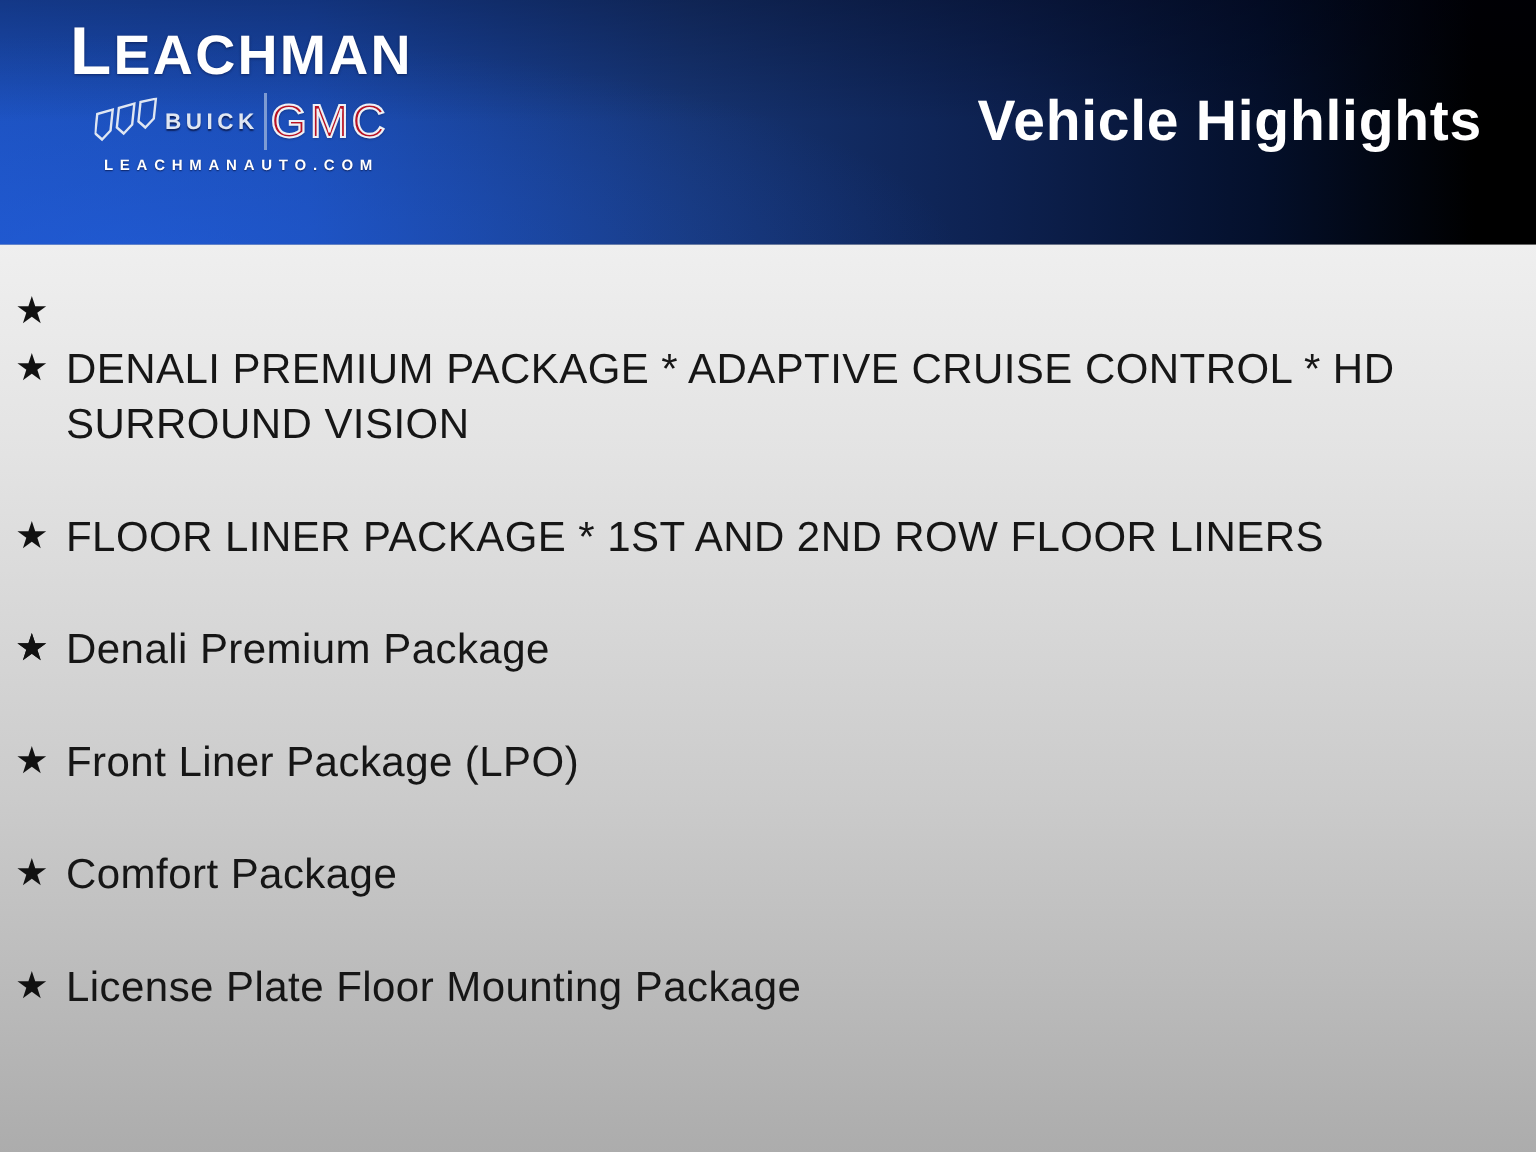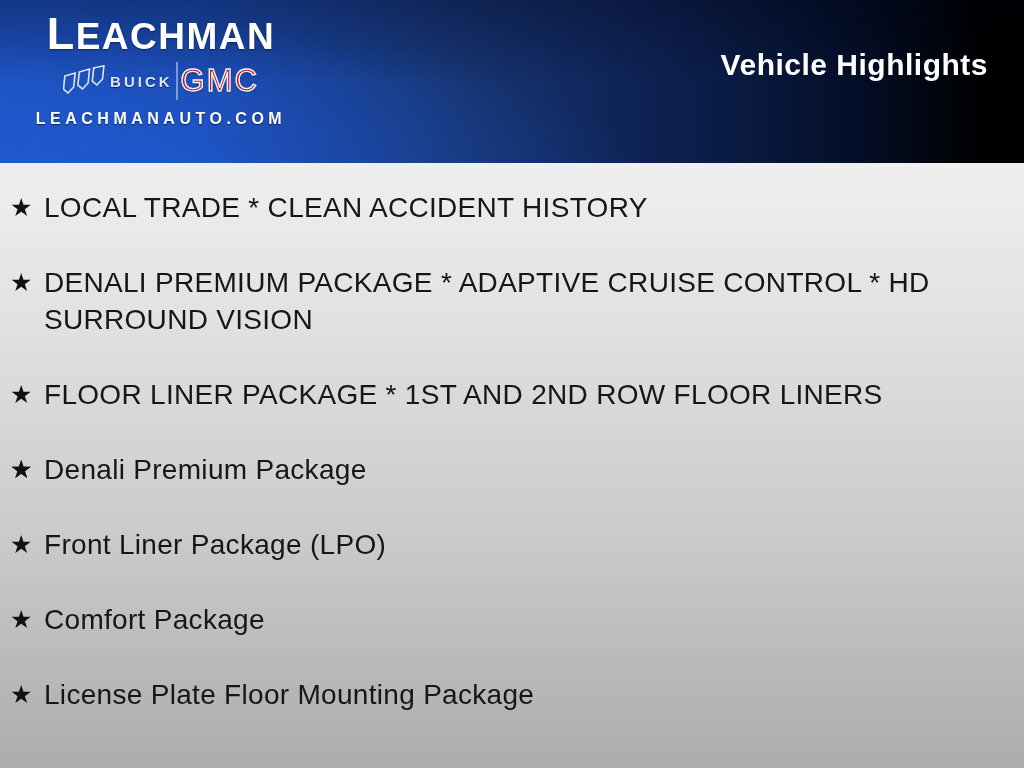--- a/index.html
+++ b/index.html
@@ -65,34 +65,34 @@
   }
   .gmc-label {
     color: #b81324;
     font-size: 31px;
     font-weight: normal;
     letter-spacing: 2px;
     -webkit-text-stroke: 1.4px #eef1f6;
     text-shadow: 0 1px 2px rgba(0,0,30,0.55);
   }
   .website {
-    margin-top: 8px;
+    margin-top: 3px;
     color: #ffffff;
-    font-size: 16px;
+    font-size: 10px;
     font-weight: bold;
     letter-spacing: 4.5px;
     text-shadow: 0 1px 1px rgba(0,0,30,0.6);
   }
 
   .header-title {
     position: absolute;
-    top: 48px;
+    top: 60px;
     right: 36px;
     color: #ffffff;
-    font-size: 30px;
+    font-size: 38px;
     font-weight: bold;
     letter-spacing: 0.5px;
   }
 
   
   .content {
     box-sizing: border-box;
     width: 1024px;
     height: 637px;
     padding: 26px 34px 0 10px;
@@ -134,21 +134,21 @@
       <span class="brand-divider"></span>
       <span class="gmc-label">GMC</span>
     </div>
     <div class="website">LEACHMANAUTO.COM</div>
   </div>
   <div class="header-title">Vehicle Highlights</div>
 </div>
 
 <div class="content">
   <div class="highlight-item">
-    <span class="star">★</span><span>LOCAL TRADE * CLEAN ACCIDENT HISTORY</span>
+    <span class="star">★</span>
   </div>
 
   <div class="highlight-item">
     <span class="star">★</span><span>DENALI PREMIUM PACKAGE * ADAPTIVE CRUISE CONTROL * HD SURROUND VISION</span>
   </div>
 
   <div class="highlight-item">
     <span class="star">★</span><span>FLOOR LINER PACKAGE * 1ST AND 2ND ROW FLOOR LINERS</span>
   </div>
 

